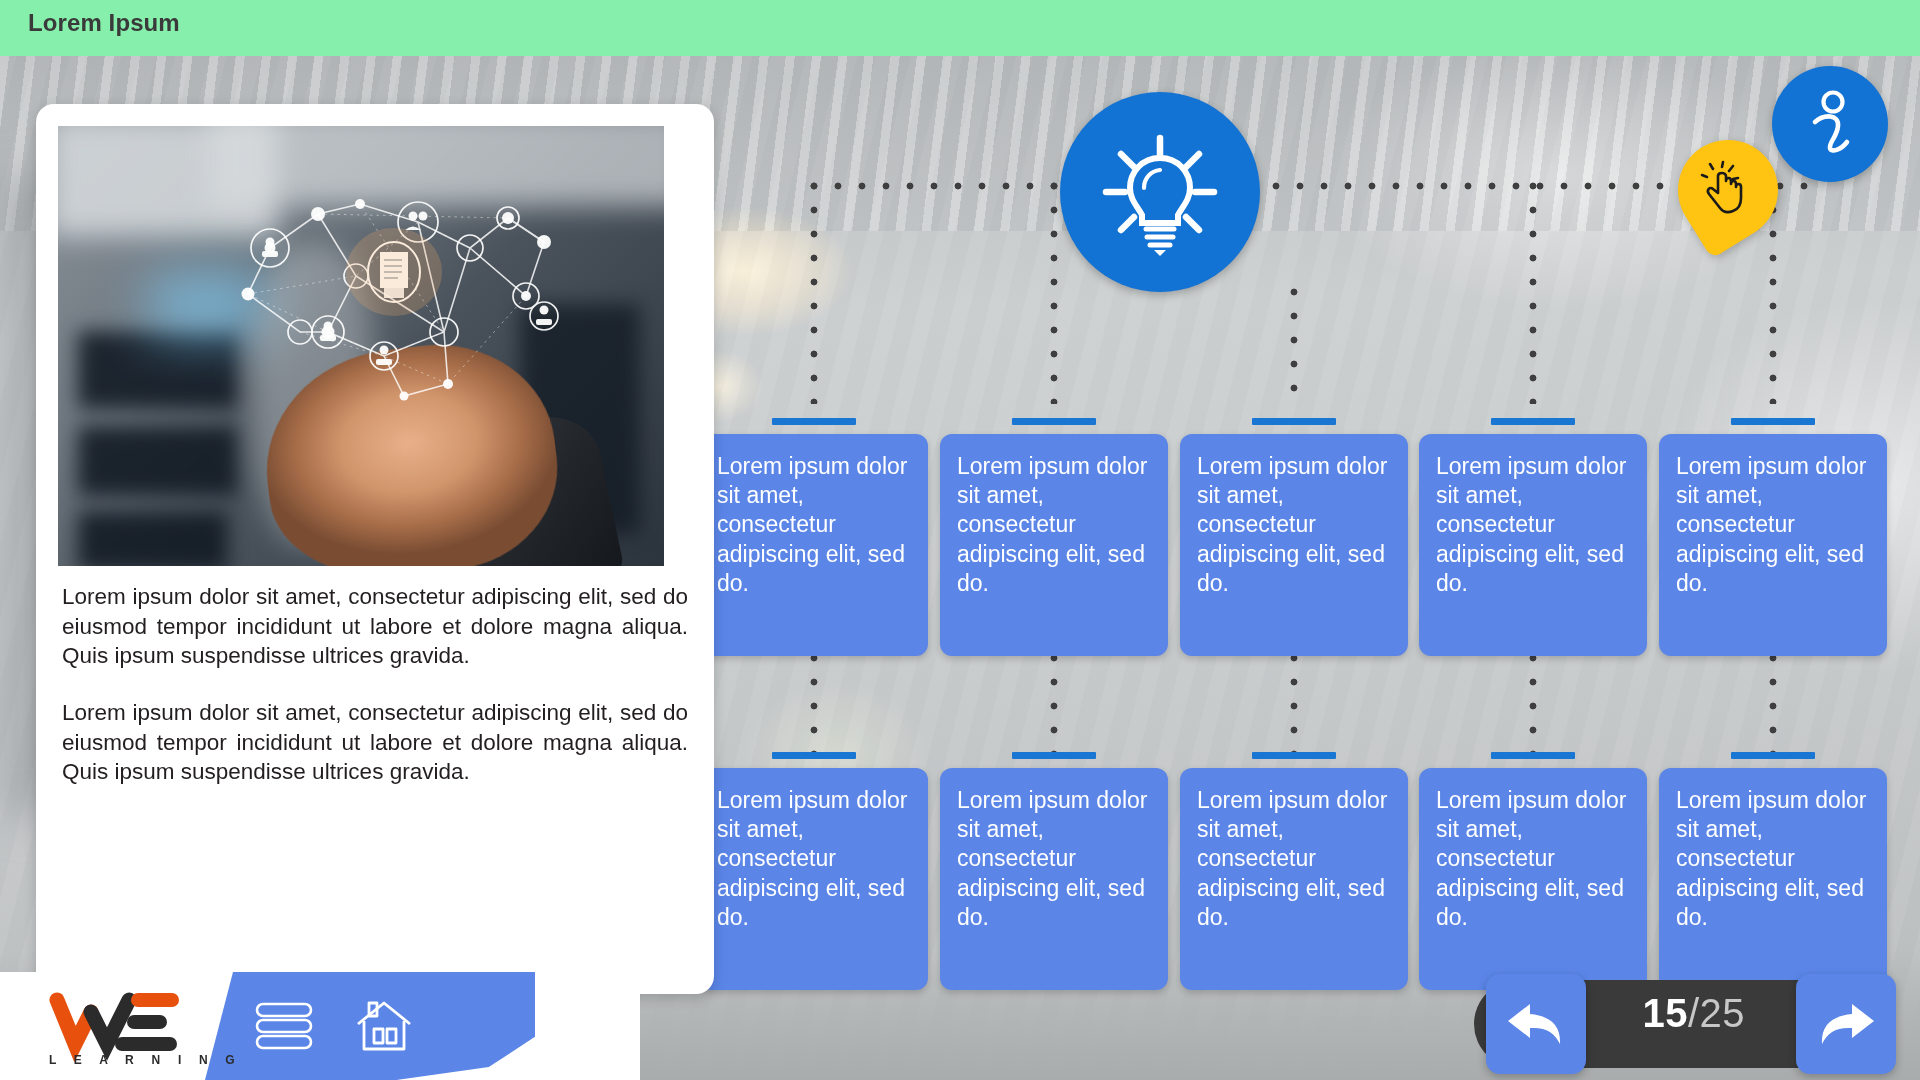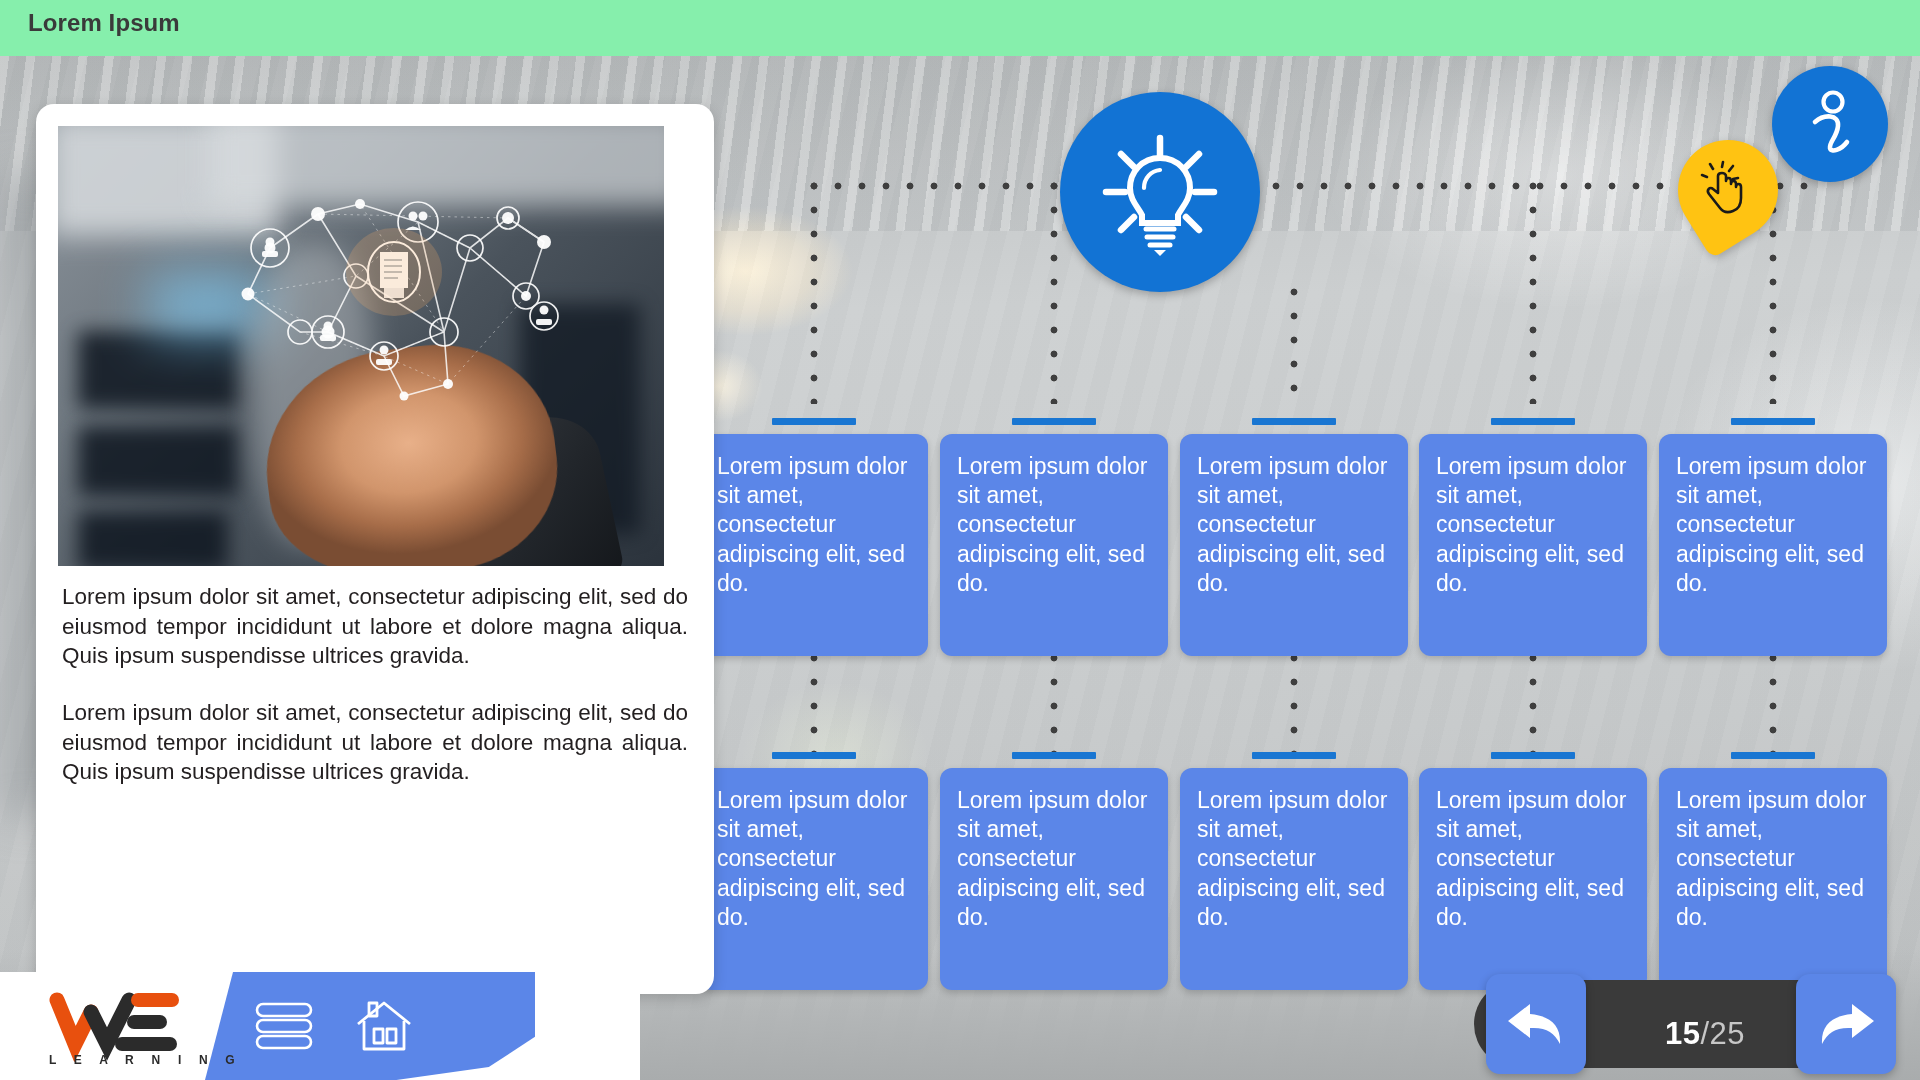--- a/index.html
+++ b/index.html
@@ -156,22 +156,22 @@
     color:#2b2b2b; font-weight:bold; }
 
   #nav-hamburger { position:absolute; left:255px; bottom:30px; width:58px; height:48px; cursor:pointer; }
   #nav-home { position:absolute; left:355px; bottom:28px; width:58px; height:52px; cursor:pointer; }
 
   #pager-pill {
     position:absolute; right:46px; bottom:12px; width:400px; height:88px;
     background:#3a3a3a; border-radius:46px;
   }
   #pager-text {
-    position:absolute; right:175px; bottom:28px;
-    font-size:31px; font-weight:bold; color:#ffffff; letter-spacing:.5px;
+    position:absolute; right:175px; bottom:44px;
+    font-size:40px; font-weight:bold; color:#ffffff; letter-spacing:.5px;
   }
   #pager-text .of { color:#c7c7c7; font-weight:normal; }
   .navbtn {
     position:absolute; width:100px; height:100px; background:#5b86e8;
     border-radius:14px; display:flex; align-items:center; justify-content:center;
     box-shadow:0 3px 8px rgba(0,0,0,.25); cursor:pointer;
   }
   #btn-prev { right:334px; bottom:6px; }
   #btn-next { right:24px; bottom:6px; }
 </style>

